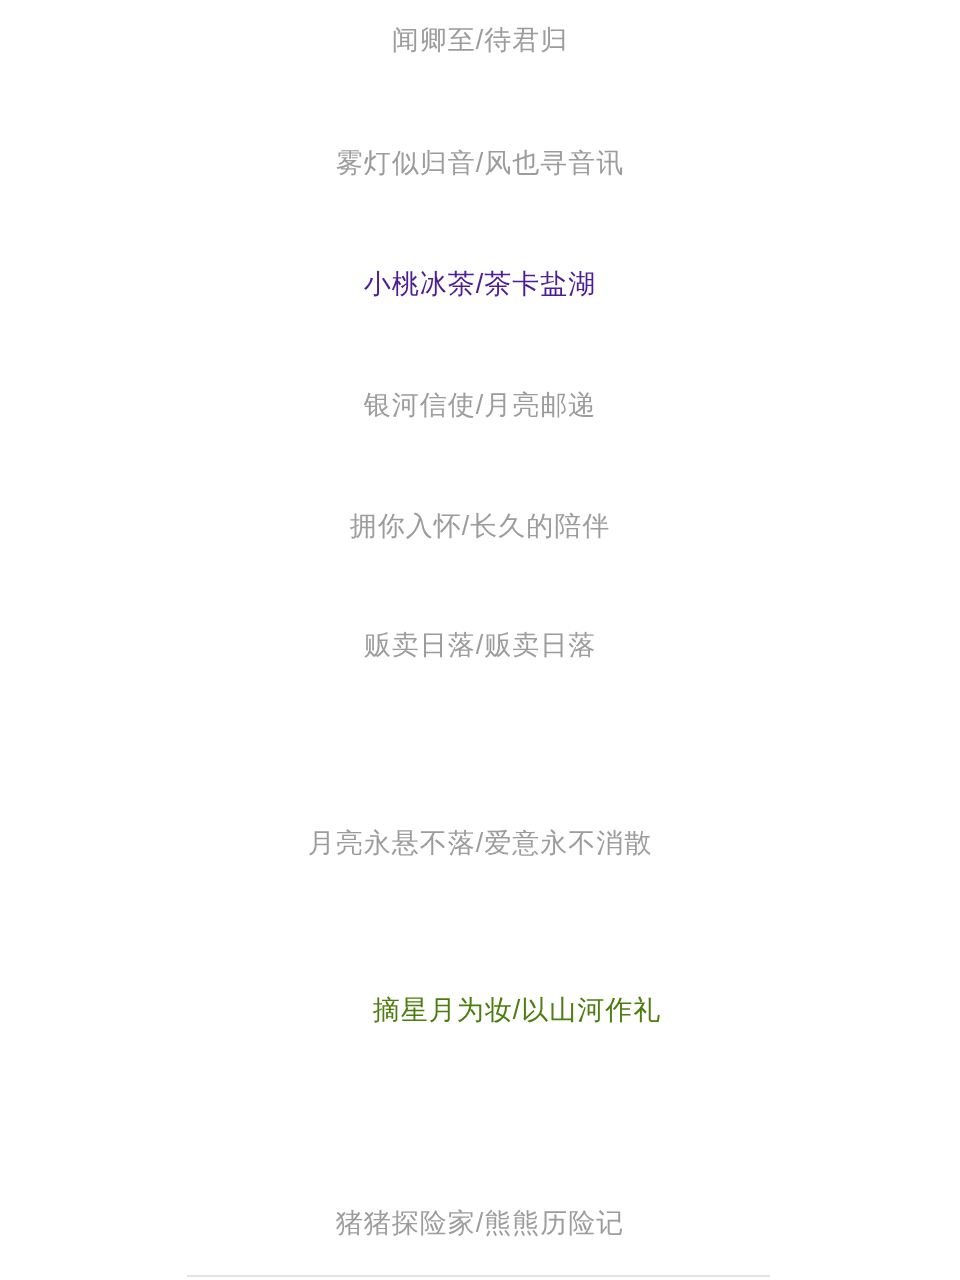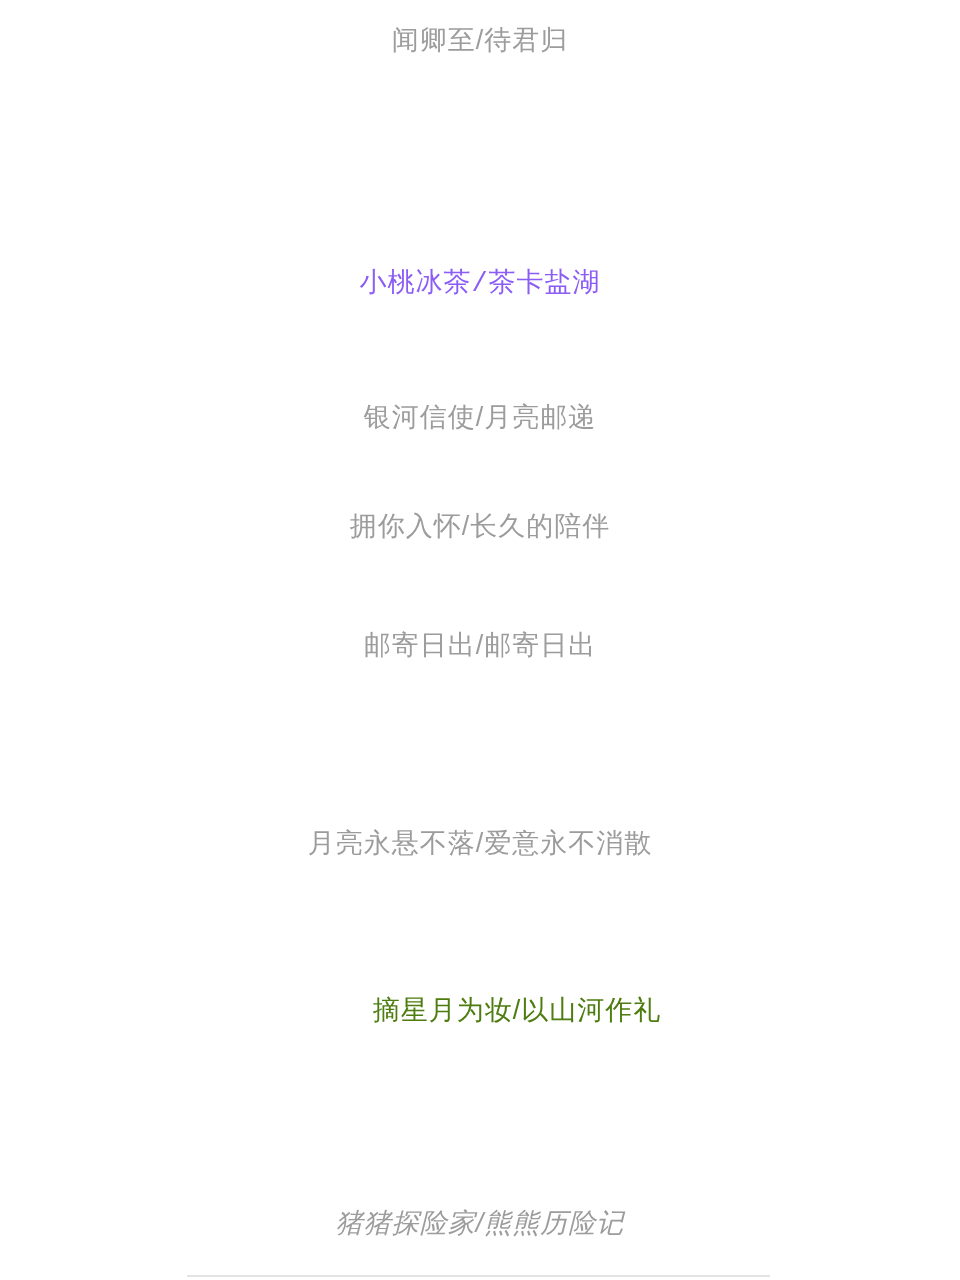--- a/index.html
+++ b/index.html
@@ -26,46 +26,47 @@
     font-size: 27px;
     line-height: 30px;
     letter-spacing: 1px;
     font-weight: 400;
     white-space: nowrap;
   }
   
   .l0  { top: 25px; }
   .l1  { top: 148px; }
   .l2  { top: 269px; }
-  .l3  { top: 402px; }
+  .l3  { top: 390px; }
   .l4  { top: 511px; }
   .l5  { top: 630px; }
   .l6  { top: 753px; }
   .l7  { top: 828px; }
   .l8  { top: 995px; }
   .l9  { top: 1116px; }
-  .l10 { top: 1208px; font-style: italic; }
+  .l10 { top: 1208px; }
   .bottom-divider {
     position: absolute;
     top: 1275px;
     left: 187px;
     width: 583px;
     height: 0;
     border-top: 2px solid;
   }
 </style>
 </head>
 <body style="background: rgb(255, 255, 255);">
 
 <div class="page">
 
   <div class="name-line l0" style="color: rgb(156, 156, 156);">闻卿至/待君归</div>
-  <div class="name-line l2" style="color: #8b5cf6; font-family: Liberation Mono, monospace;">小桃冰茶/茶卡盐湖</div>
+  <div class="name-line l1" style="color: rgb(156, 156, 156);">雾灯似归音/风也寻音讯</div>
+  <div class="name-line l2" style="color: #4c1d95;">小桃冰茶/茶卡盐湖</div>
   <div class="name-line l3" style="color: rgb(156, 156, 156);">银河信使/月亮邮递</div>
   <div class="name-line l4" style="color: rgb(156, 156, 156);">拥你入怀/长久的陪伴</div>
-  <div class="name-line l5" style="color: rgb(156, 156, 156);">邮寄日出/邮寄日出</div>
+  <div class="name-line l5" style="color: rgb(156, 156, 156);">贩卖日落/贩卖日落</div>
   <div class="name-line l7" style="color: rgb(156, 156, 156);">月亮永悬不落/爱意永不消散</div>
   <div class="name-line l8" style="color: #4d7c0f; padding-left: 37px;">摘星月为妆/以山河作礼</div>
   <div class="name-line l10" style="color: rgb(156, 156, 156);">猪猪探险家/熊熊历险记</div>
 
   <div class="bottom-divider" style="border-top-color: rgb(227, 227, 227);"></div>
 
 </div>
 
 </body></html>

